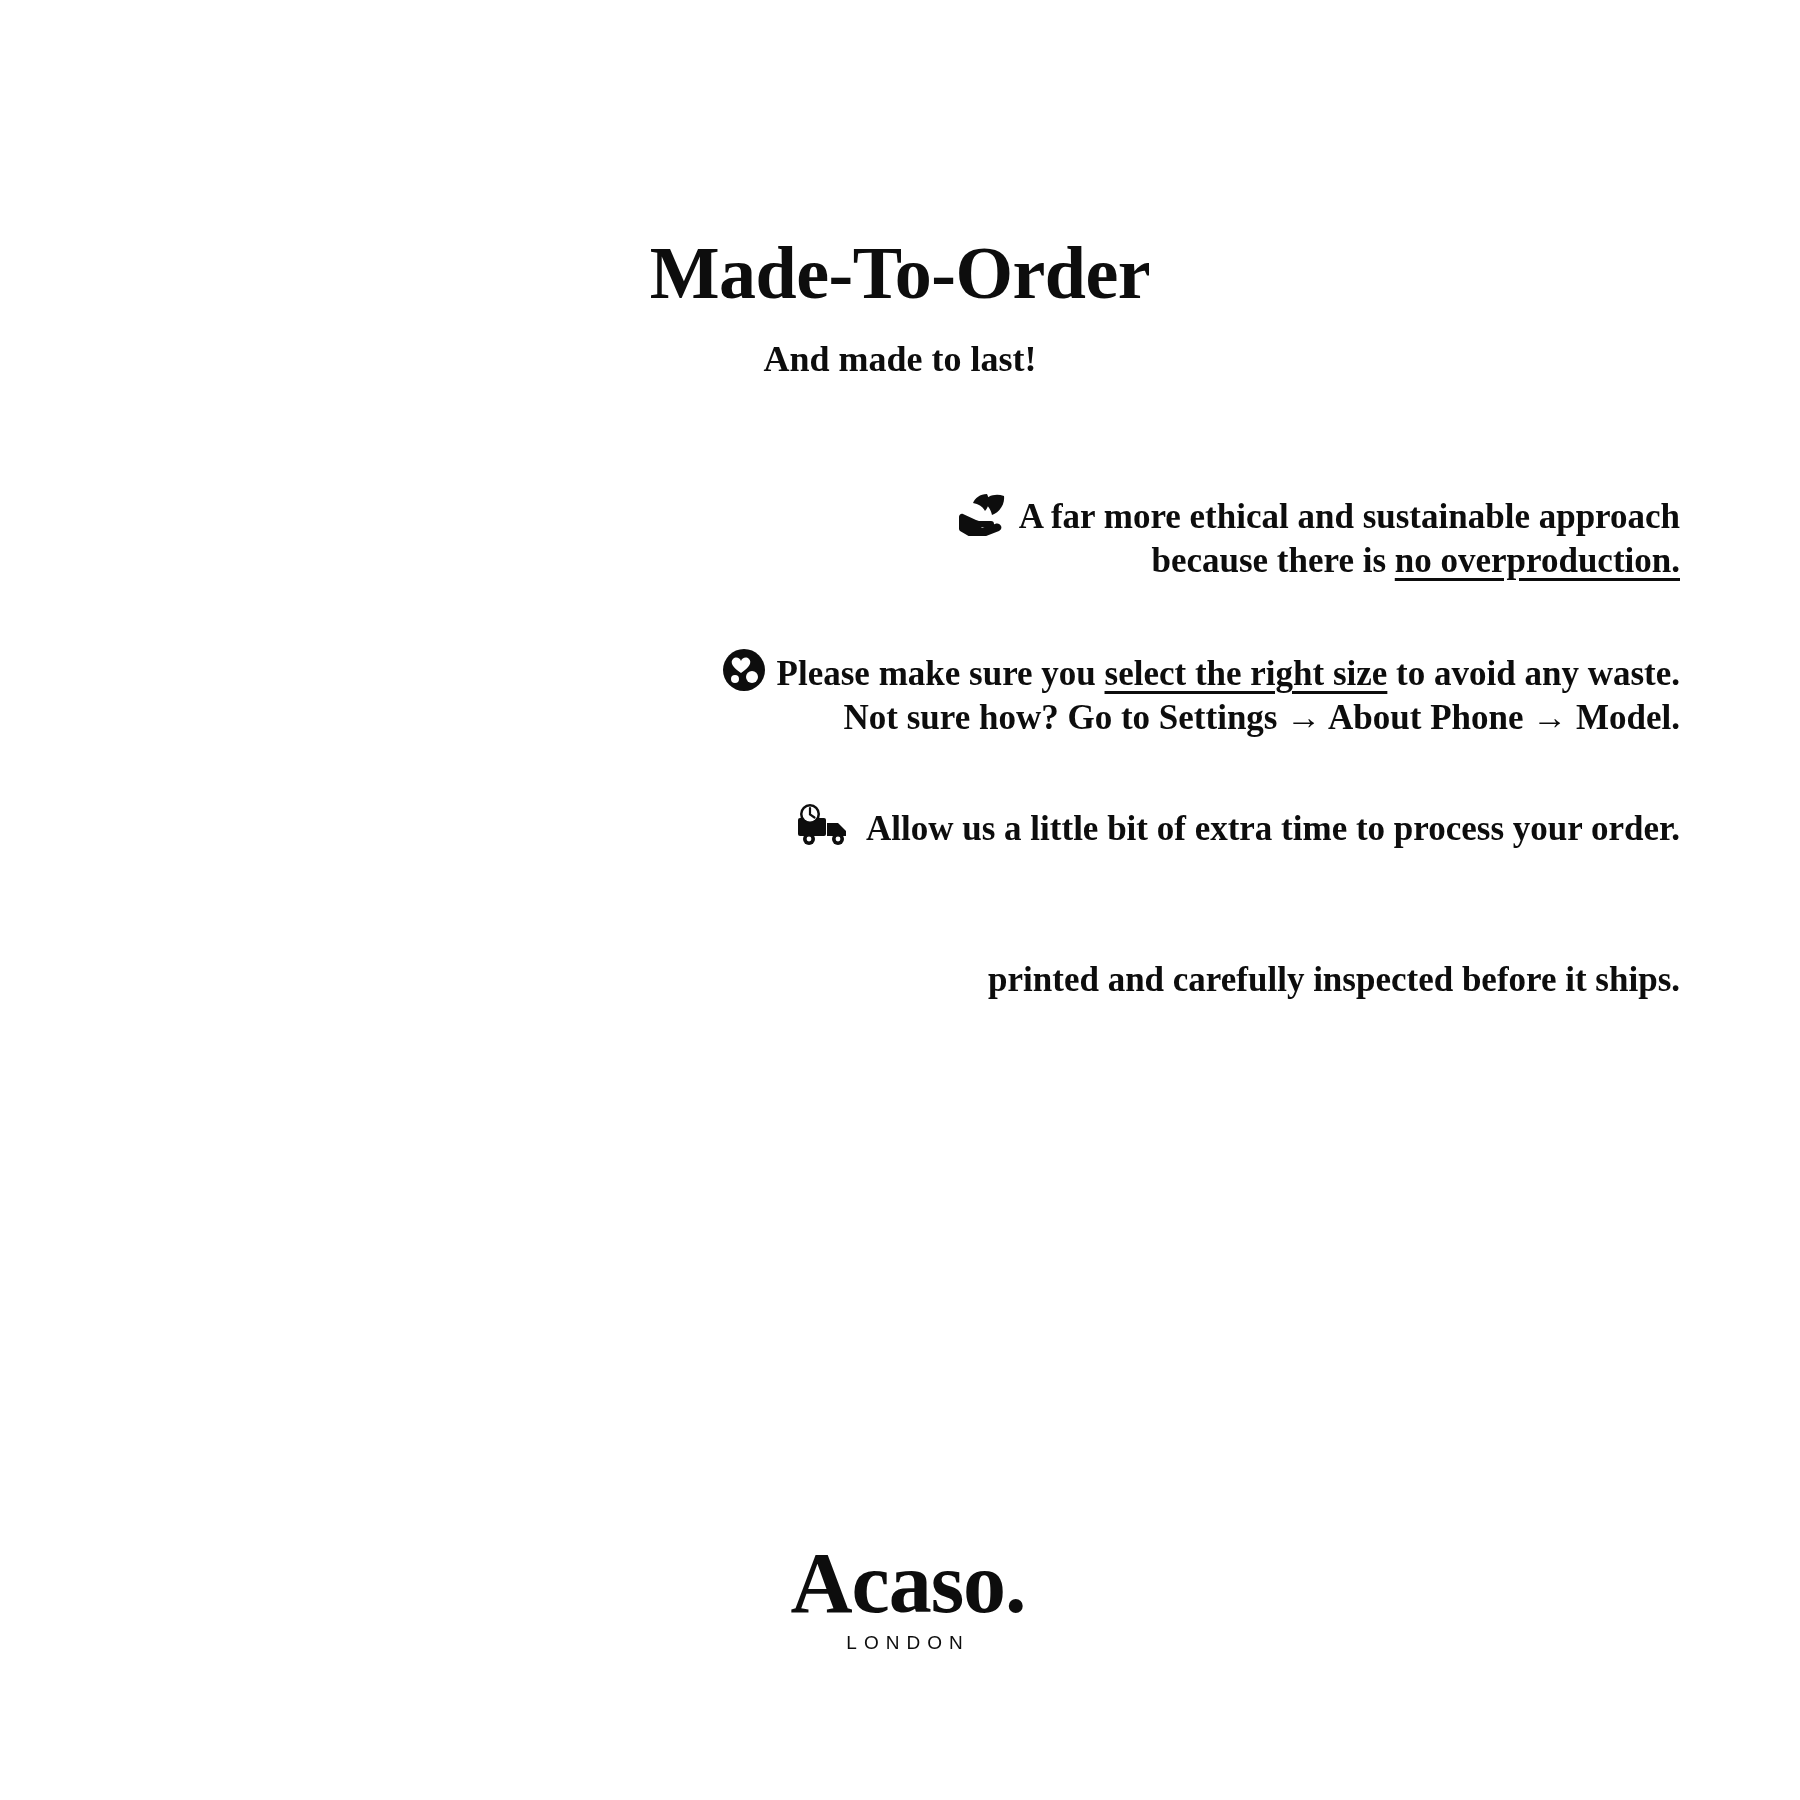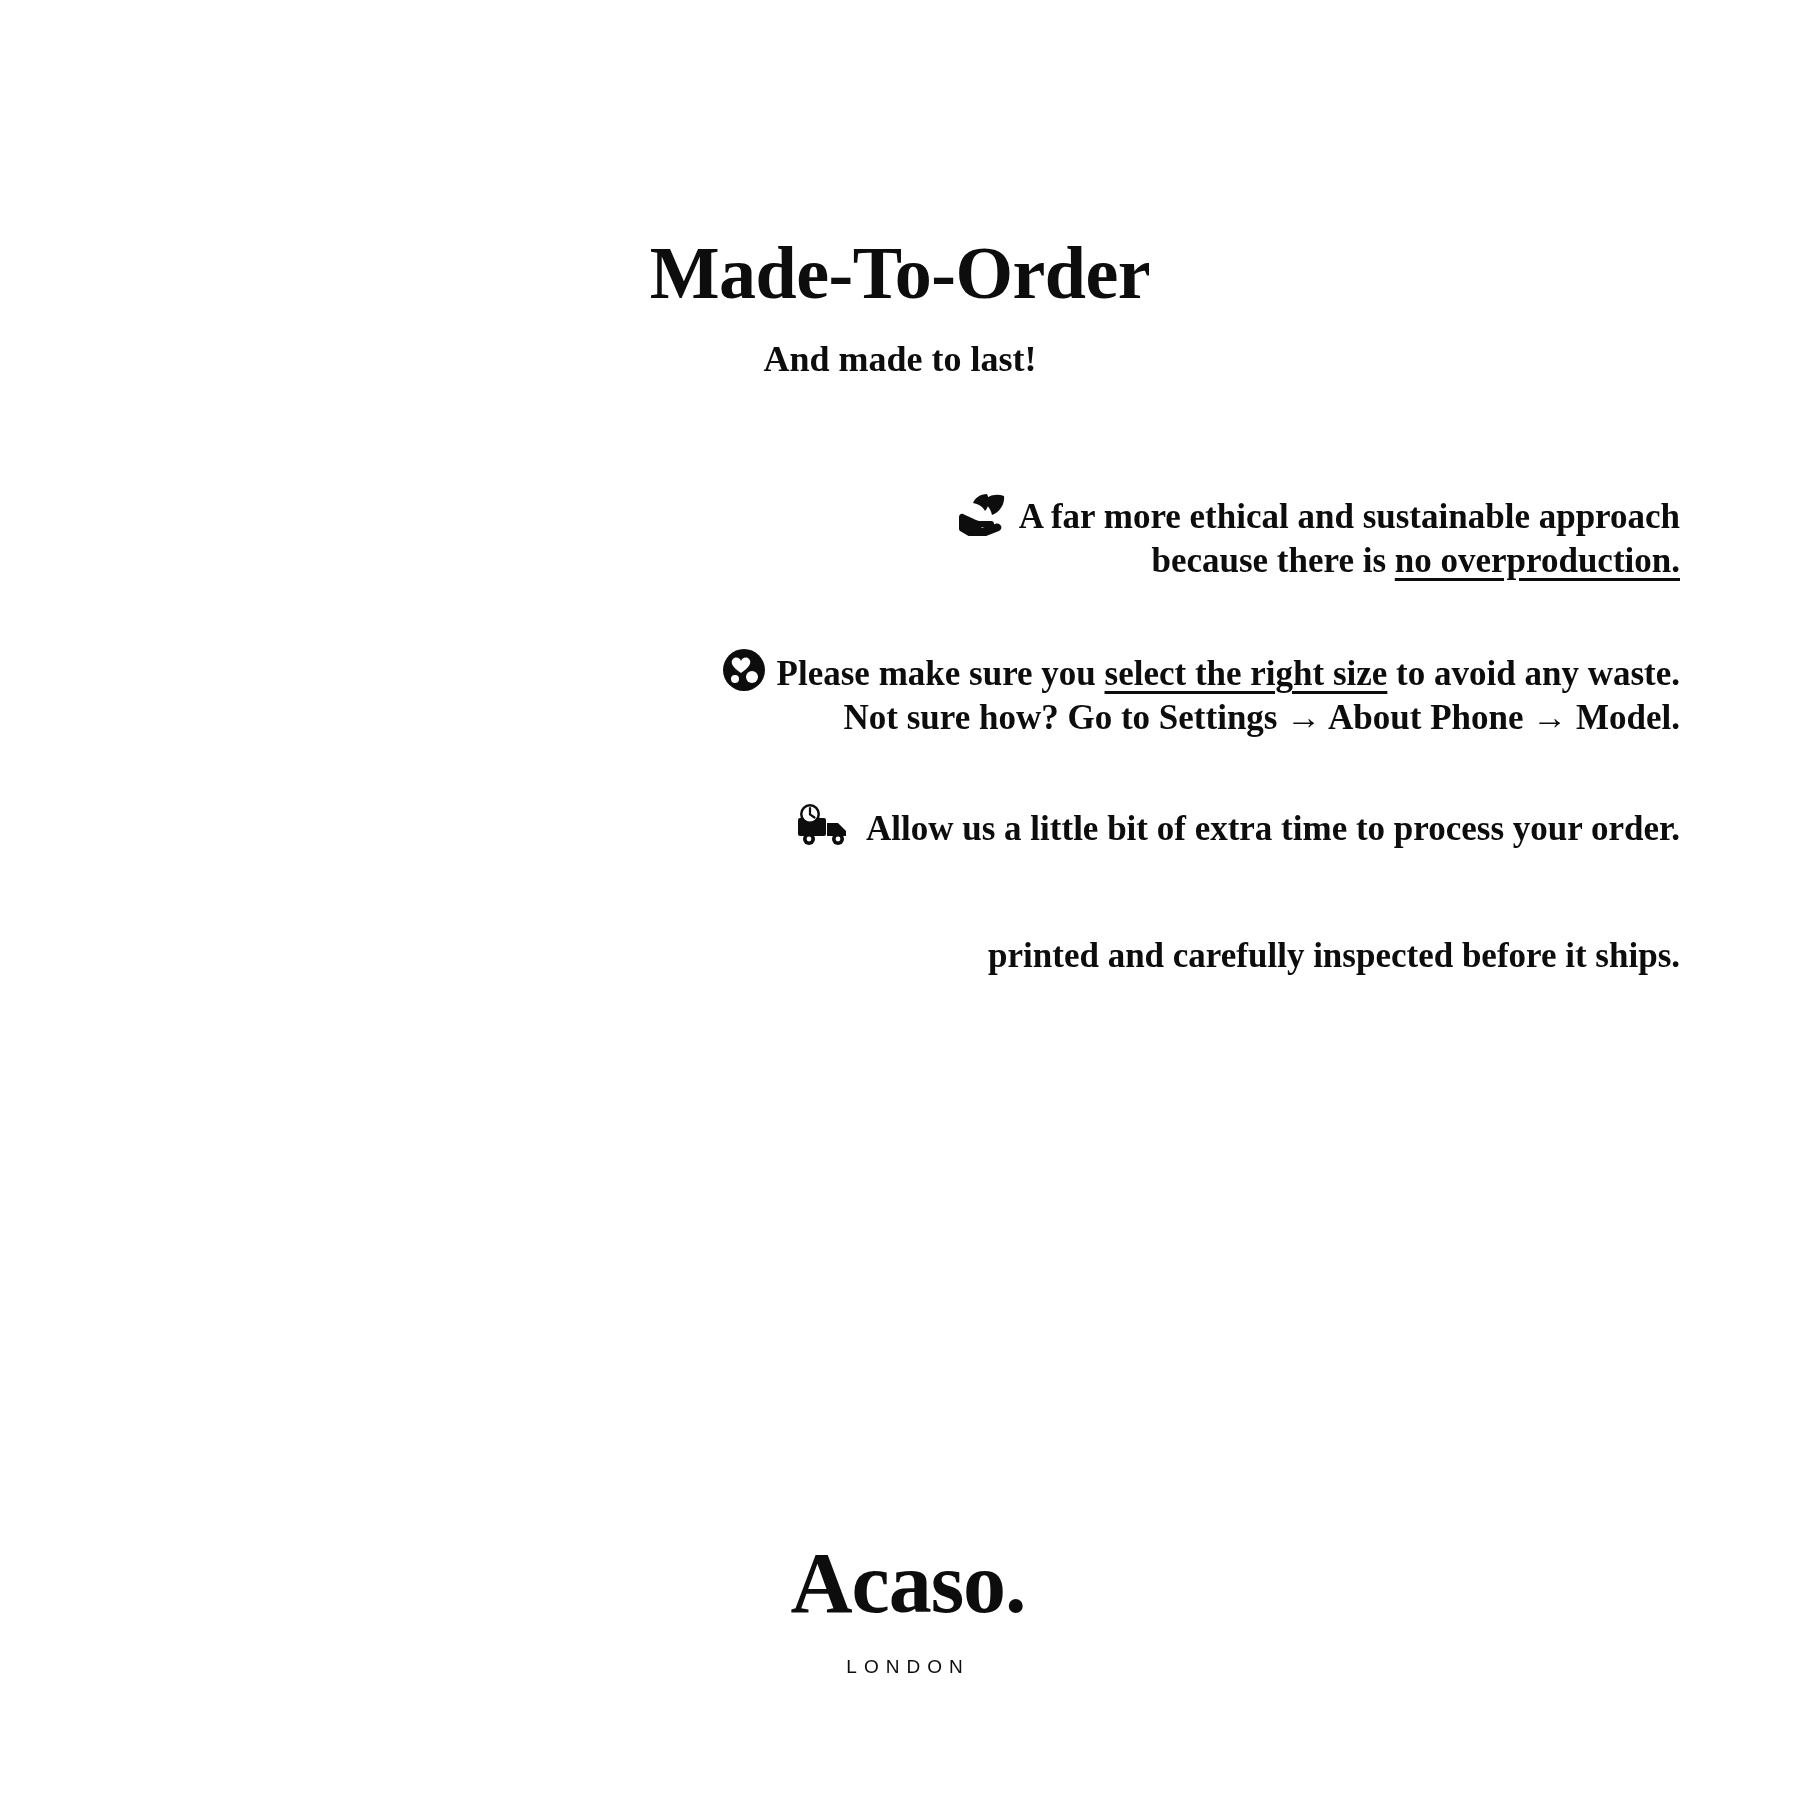--- a/index.html
+++ b/index.html
@@ -48,21 +48,21 @@
   .bullet {
     width: 1560px;
     text-align: right;
     font-size: 35px;
     font-weight: bold;
     line-height: 1.26;
     margin-bottom: 56px;
   }
   .bullet.b1 { margin-bottom: 64px; }
   .bullet.b2 { margin-bottom: 62px; }
-  .bullet.b3 { margin-bottom: 38px; }
+  .bullet.b3 { margin-bottom: 62px; }
   .bullet.b4 { margin-bottom: 58px; }
   .bullet.b5 { margin-bottom: 0; }
   .ico {
     display: inline-block;
     vertical-align: -8px;
     margin-right: 10px;
   }
   .ico svg { display: block; }
   u.emph {
     text-decoration: underline;
@@ -79,21 +79,21 @@
     align-items: center;
   }
   .brand-name {
     font-family: "Liberation Serif", "DejaVu Serif", serif;
     font-size: 86px;
     font-weight: bold;
     letter-spacing: -1px;
     line-height: 1;
   }
   .brand-sub {
-    margin-top: 30px;
+    margin-top: 6px;
     font-family: "Liberation Sans", sans-serif;
     font-size: 19px;
     letter-spacing: 7px;
     font-weight: normal;
   }
 </style>
 </head>
 <body>
 
 <div class="page">

